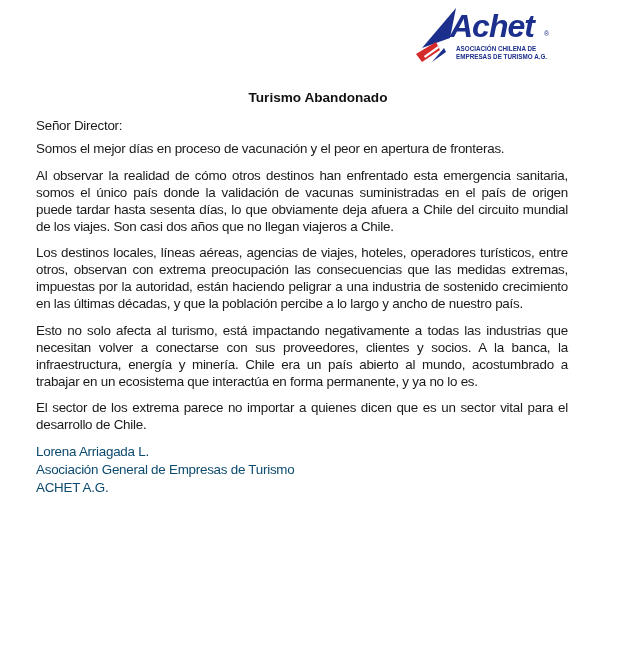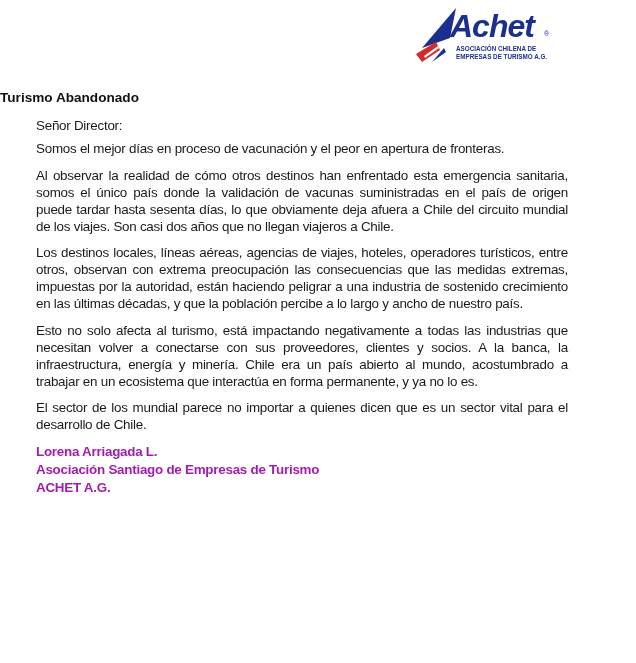--- a/index.html
+++ b/index.html
@@ -21,21 +21,21 @@
       top: 4px;
       width: 140px;
       height: 60px;
     }
     .logo svg { display: block; }
     .title {
       position: absolute;
       left: 0;
       width: 636px;
       top: 90px;
-      text-align: left;
+      text-align: center;
       font-weight: bold;
       font-size: 13.6px;
       color: #111;
     }
     .content {
       position: absolute;
       left: 36px;
       top: 117px;
       width: 532px;
       font-size: 13.4px;
@@ -43,23 +43,23 @@
       font-stretch: condensed;
       letter-spacing: -0.25px;
     }
     .content p {
       margin: 0 0 9.5px 0;
       text-align: justify;
     }
     .content p.greeting { margin-bottom: 6px; }
     .signature {
       margin-top: 8px;
-      font-weight: bold;
+      font-weight: normal;
       line-height: 18px;
-      color: #a21caf;
+      color: #0c4a6e;
     }
     .signature div { margin: 0; }
     .date {
       position: absolute;
       left: 36px;
       top: 637px;
       font-size: 13.4px;
       letter-spacing: -0.25px;
       color: #222;
       margin-top: 40px;
@@ -84,22 +84,22 @@
 </div>
 
 <div class="title">Turismo Abandonado</div>
 
 <div class="content">
   <p class="greeting">Señor Director:</p>
   <p>Somos el mejor días en proceso de vacunación y el peor en apertura de fronteras.</p>
   <p>Al observar la realidad de cómo otros destinos han enfrentado esta emergencia sanitaria, somos el único país donde la validación de vacunas suministradas en el país de origen puede tardar hasta sesenta días, lo que obviamente deja afuera a Chile del circuito mundial de los viajes. Son casi dos años que no llegan viajeros a Chile.</p>
   <p>Los destinos locales, líneas aéreas, agencias de viajes, hoteles, operadores turísticos, entre otros, observan con extrema preocupación las consecuencias que las medidas extremas, impuestas por la autoridad, están haciendo peligrar a una industria de sostenido crecimiento en las últimas décadas, y que la población percibe a lo largo y ancho de nuestro país.</p>
   <p>Esto no solo afecta al turismo, está impactando negativamente a todas las industrias que necesitan volver a conectarse con sus proveedores, clientes y socios. A la banca, la infraestructura, energía y minería. Chile era un país abierto al mundo, acostumbrado a trabajar en un ecosistema que interactúa en forma permanente, y ya no lo es.</p>
-  <p>El sector de los mundial parece no importar a quienes dicen que es un sector vital para el desarrollo de Chile.</p>
+  <p>El sector de los extrema parece no importar a quienes dicen que es un sector vital para el desarrollo de Chile.</p>
 
   <div class="signature">
     <div>Lorena Arriagada L.</div>
-    <div>Asociación Santiago de Empresas de Turismo</div>
+    <div>Asociación General de Empresas de Turismo</div>
     <div>ACHET A.G.</div>
   </div>
 </div>
 
 <div class="date">Santiago, 13 de noviembre de 2021</div>
 
 </body></html>

